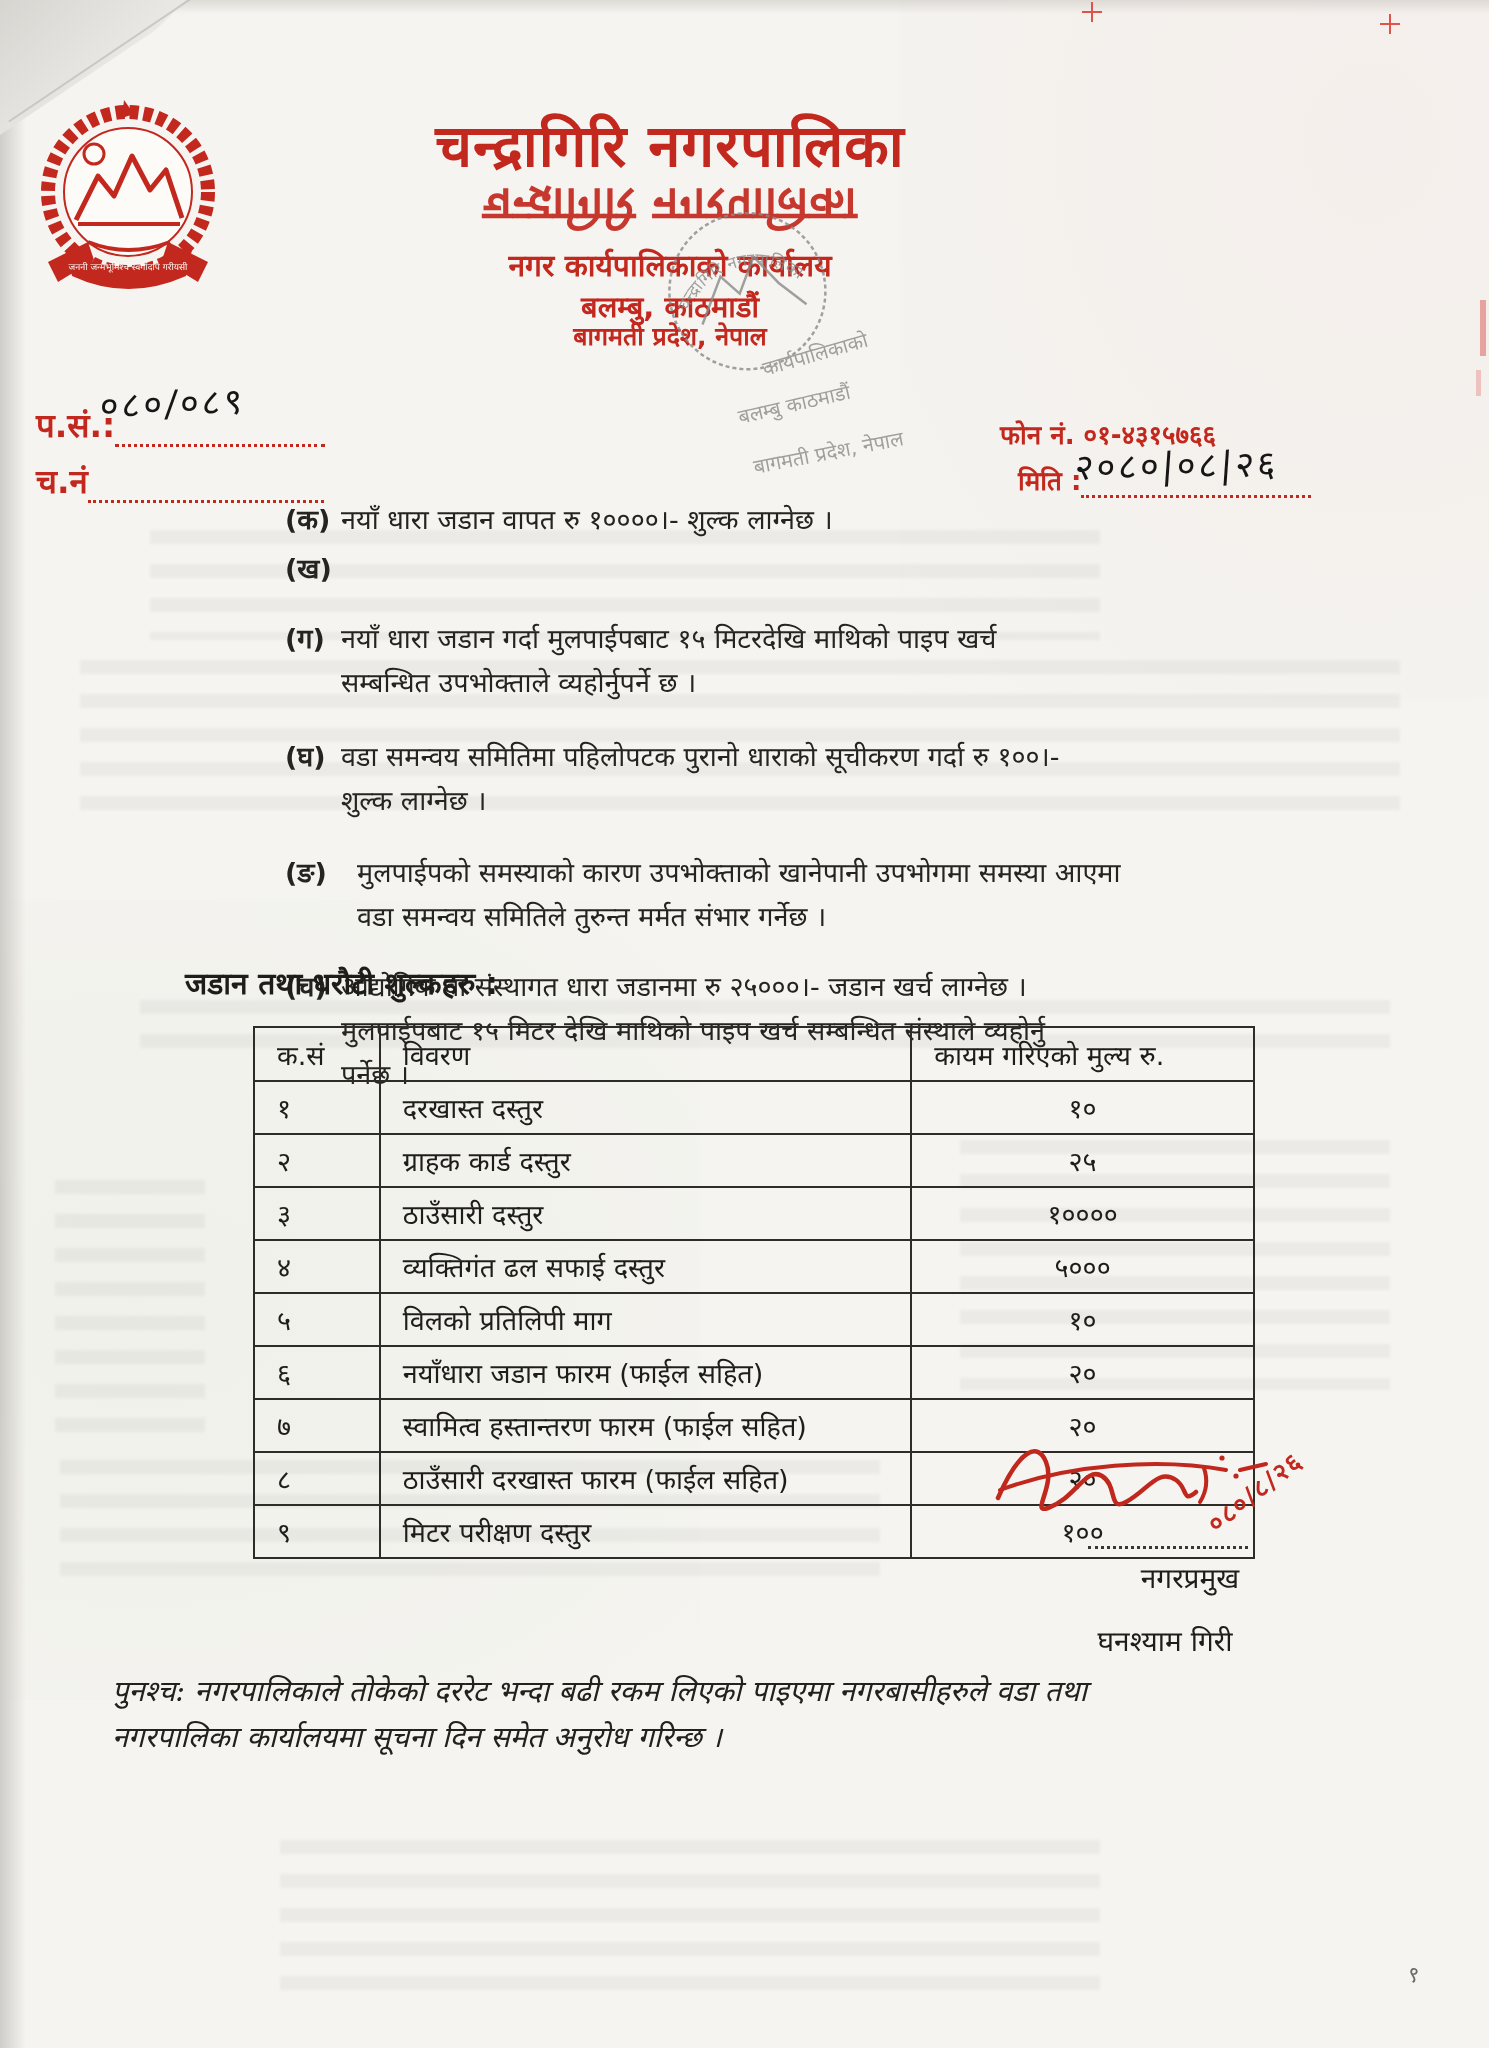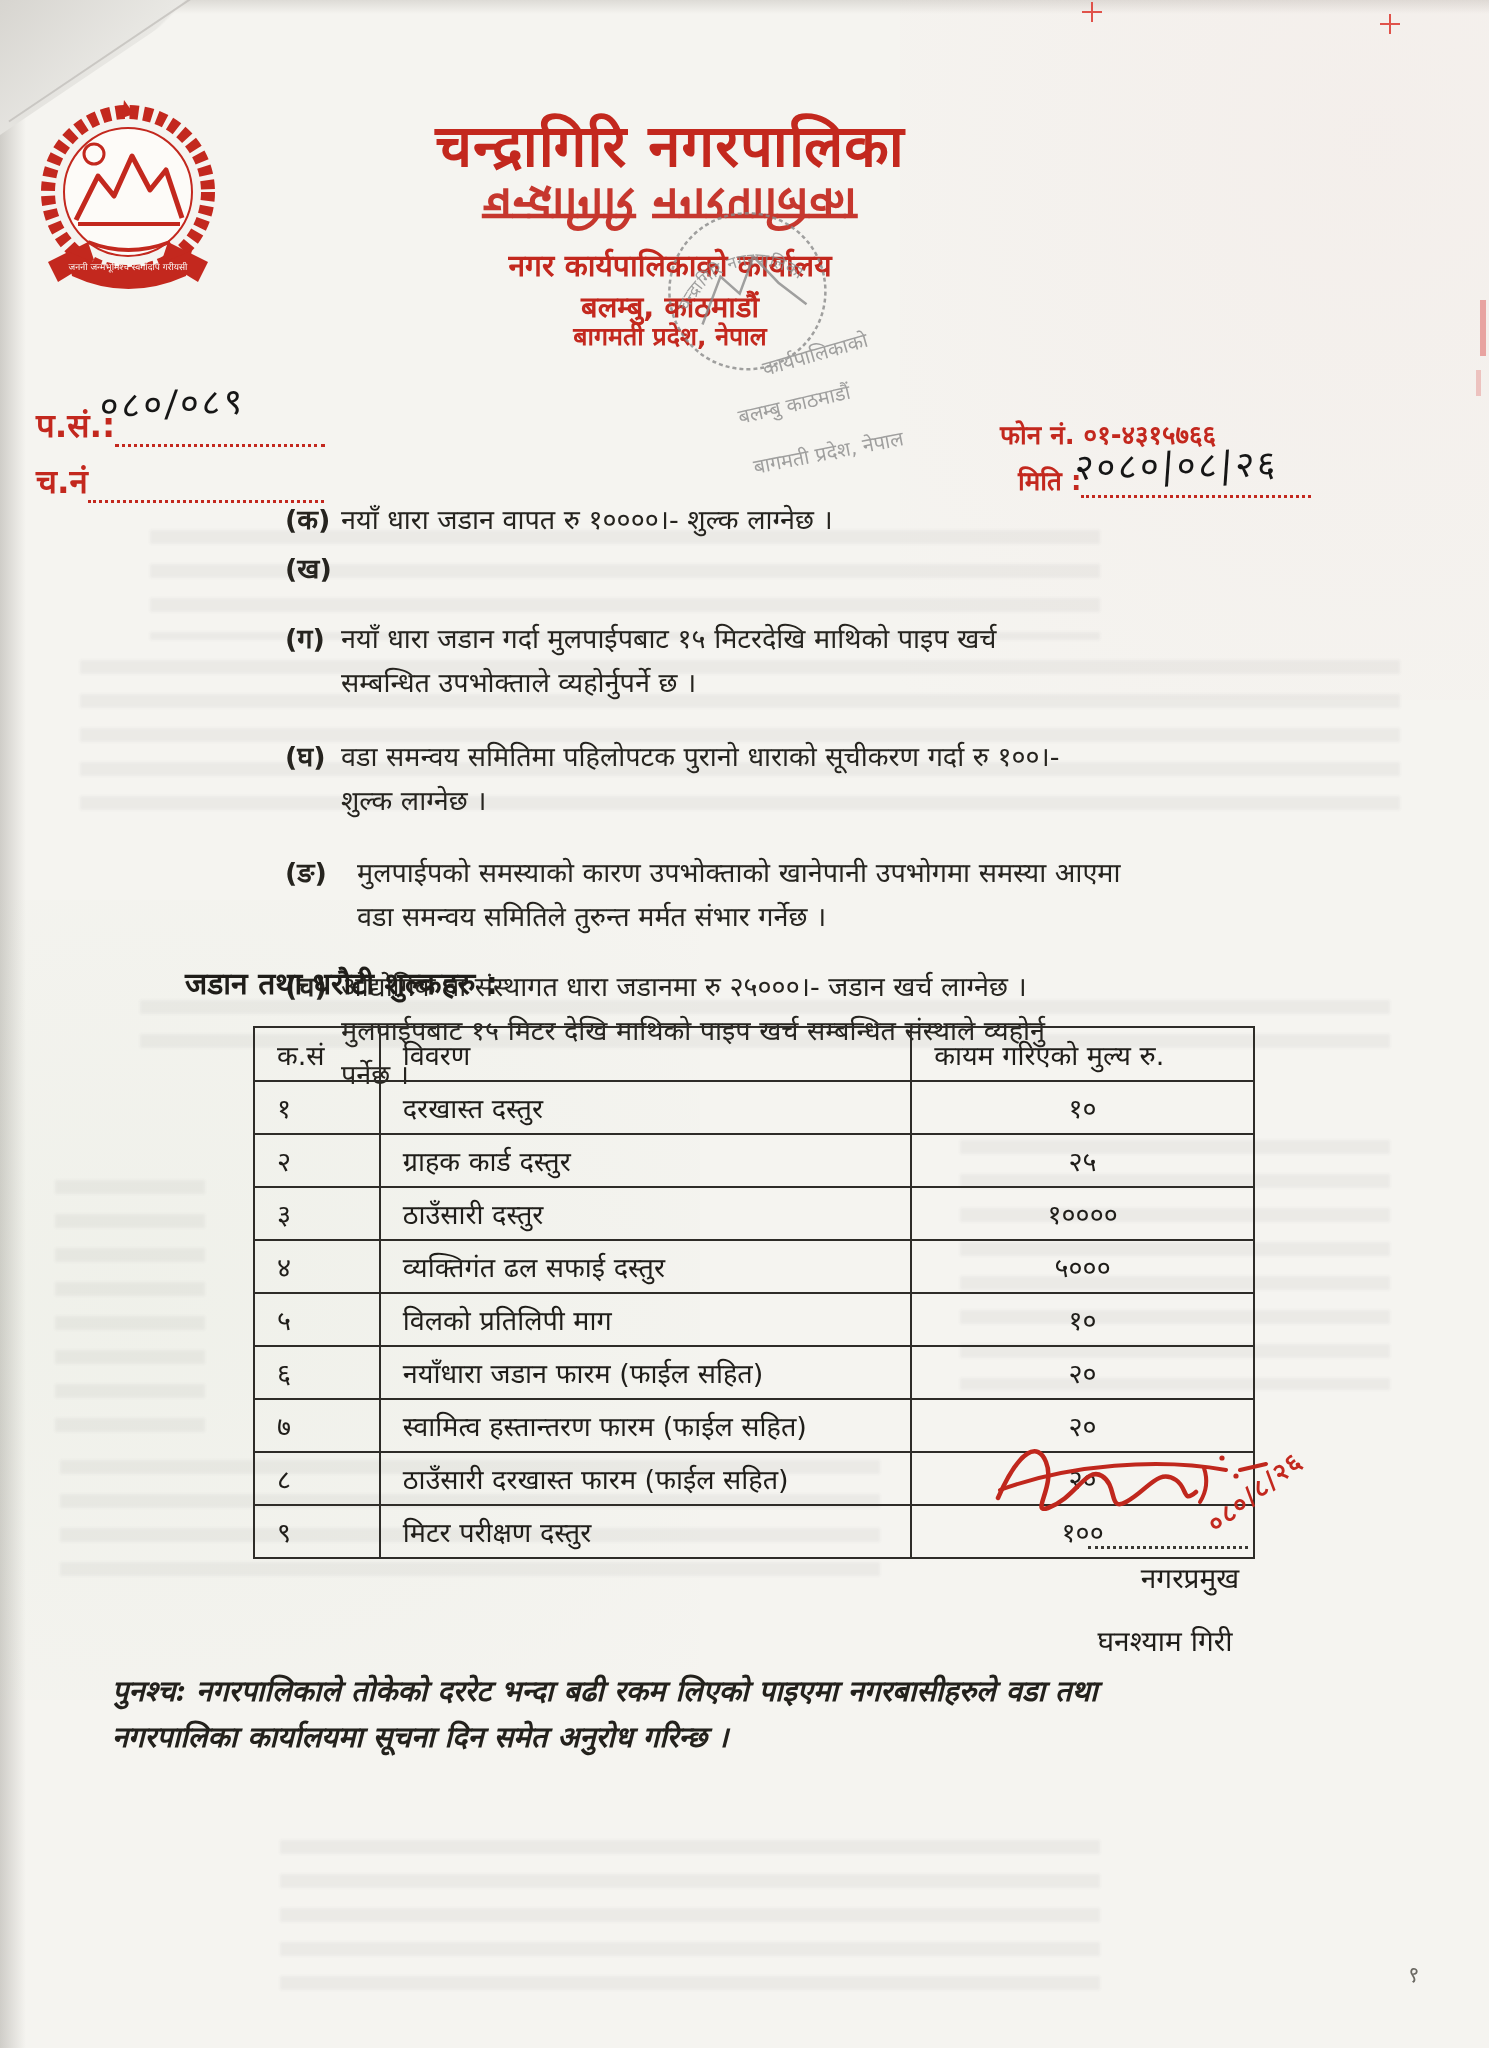--- a/index.html
+++ b/index.html
@@ -75,21 +75,21 @@
   
   .sig-wrap{position:absolute;left:980px;top:1418px;width:420px;}
   .sig-svg{position:absolute;left:10px;top:10px;}
   .sig-date{position:absolute;left:218px;top:56px;color:#c3281e;font-size:25px;font-weight:bold;
     transform:rotate(-38deg);letter-spacing:2px;}
   .sig-dots{position:absolute;left:108px;top:128px;width:160px;border-bottom:3px dotted #3a3833;}
   .sig-title{position:absolute;left:60px;top:140px;width:300px;text-align:center;font-size:28px;color:#1f1d19;}
   .sig-name{position:absolute;left:20px;top:182px;width:330px;text-align:center;font-size:28px;color:#1f1d19;margin-top:21px;}
   
   .footnote{position:absolute;left:112px;top:1668px;width:1070px;
-    font-size:29px;line-height:46px;font-style:italic;font-weight:700;color:#23211c;
+    font-size:29px;line-height:46px;font-style:italic;font-weight:400;color:#23211c;
     font-family:"DejaVu Serif", serif;}
   .pen-mark{position:absolute;left:1408px;top:1958px;color:#6b6963;font-size:22px;transform:rotate(18deg);}
 </style>
 </head>
 <body>
 
 <div class="page">
 
   <div class="tint tint-left"></div>
   <div class="tint tint-top"></div>

